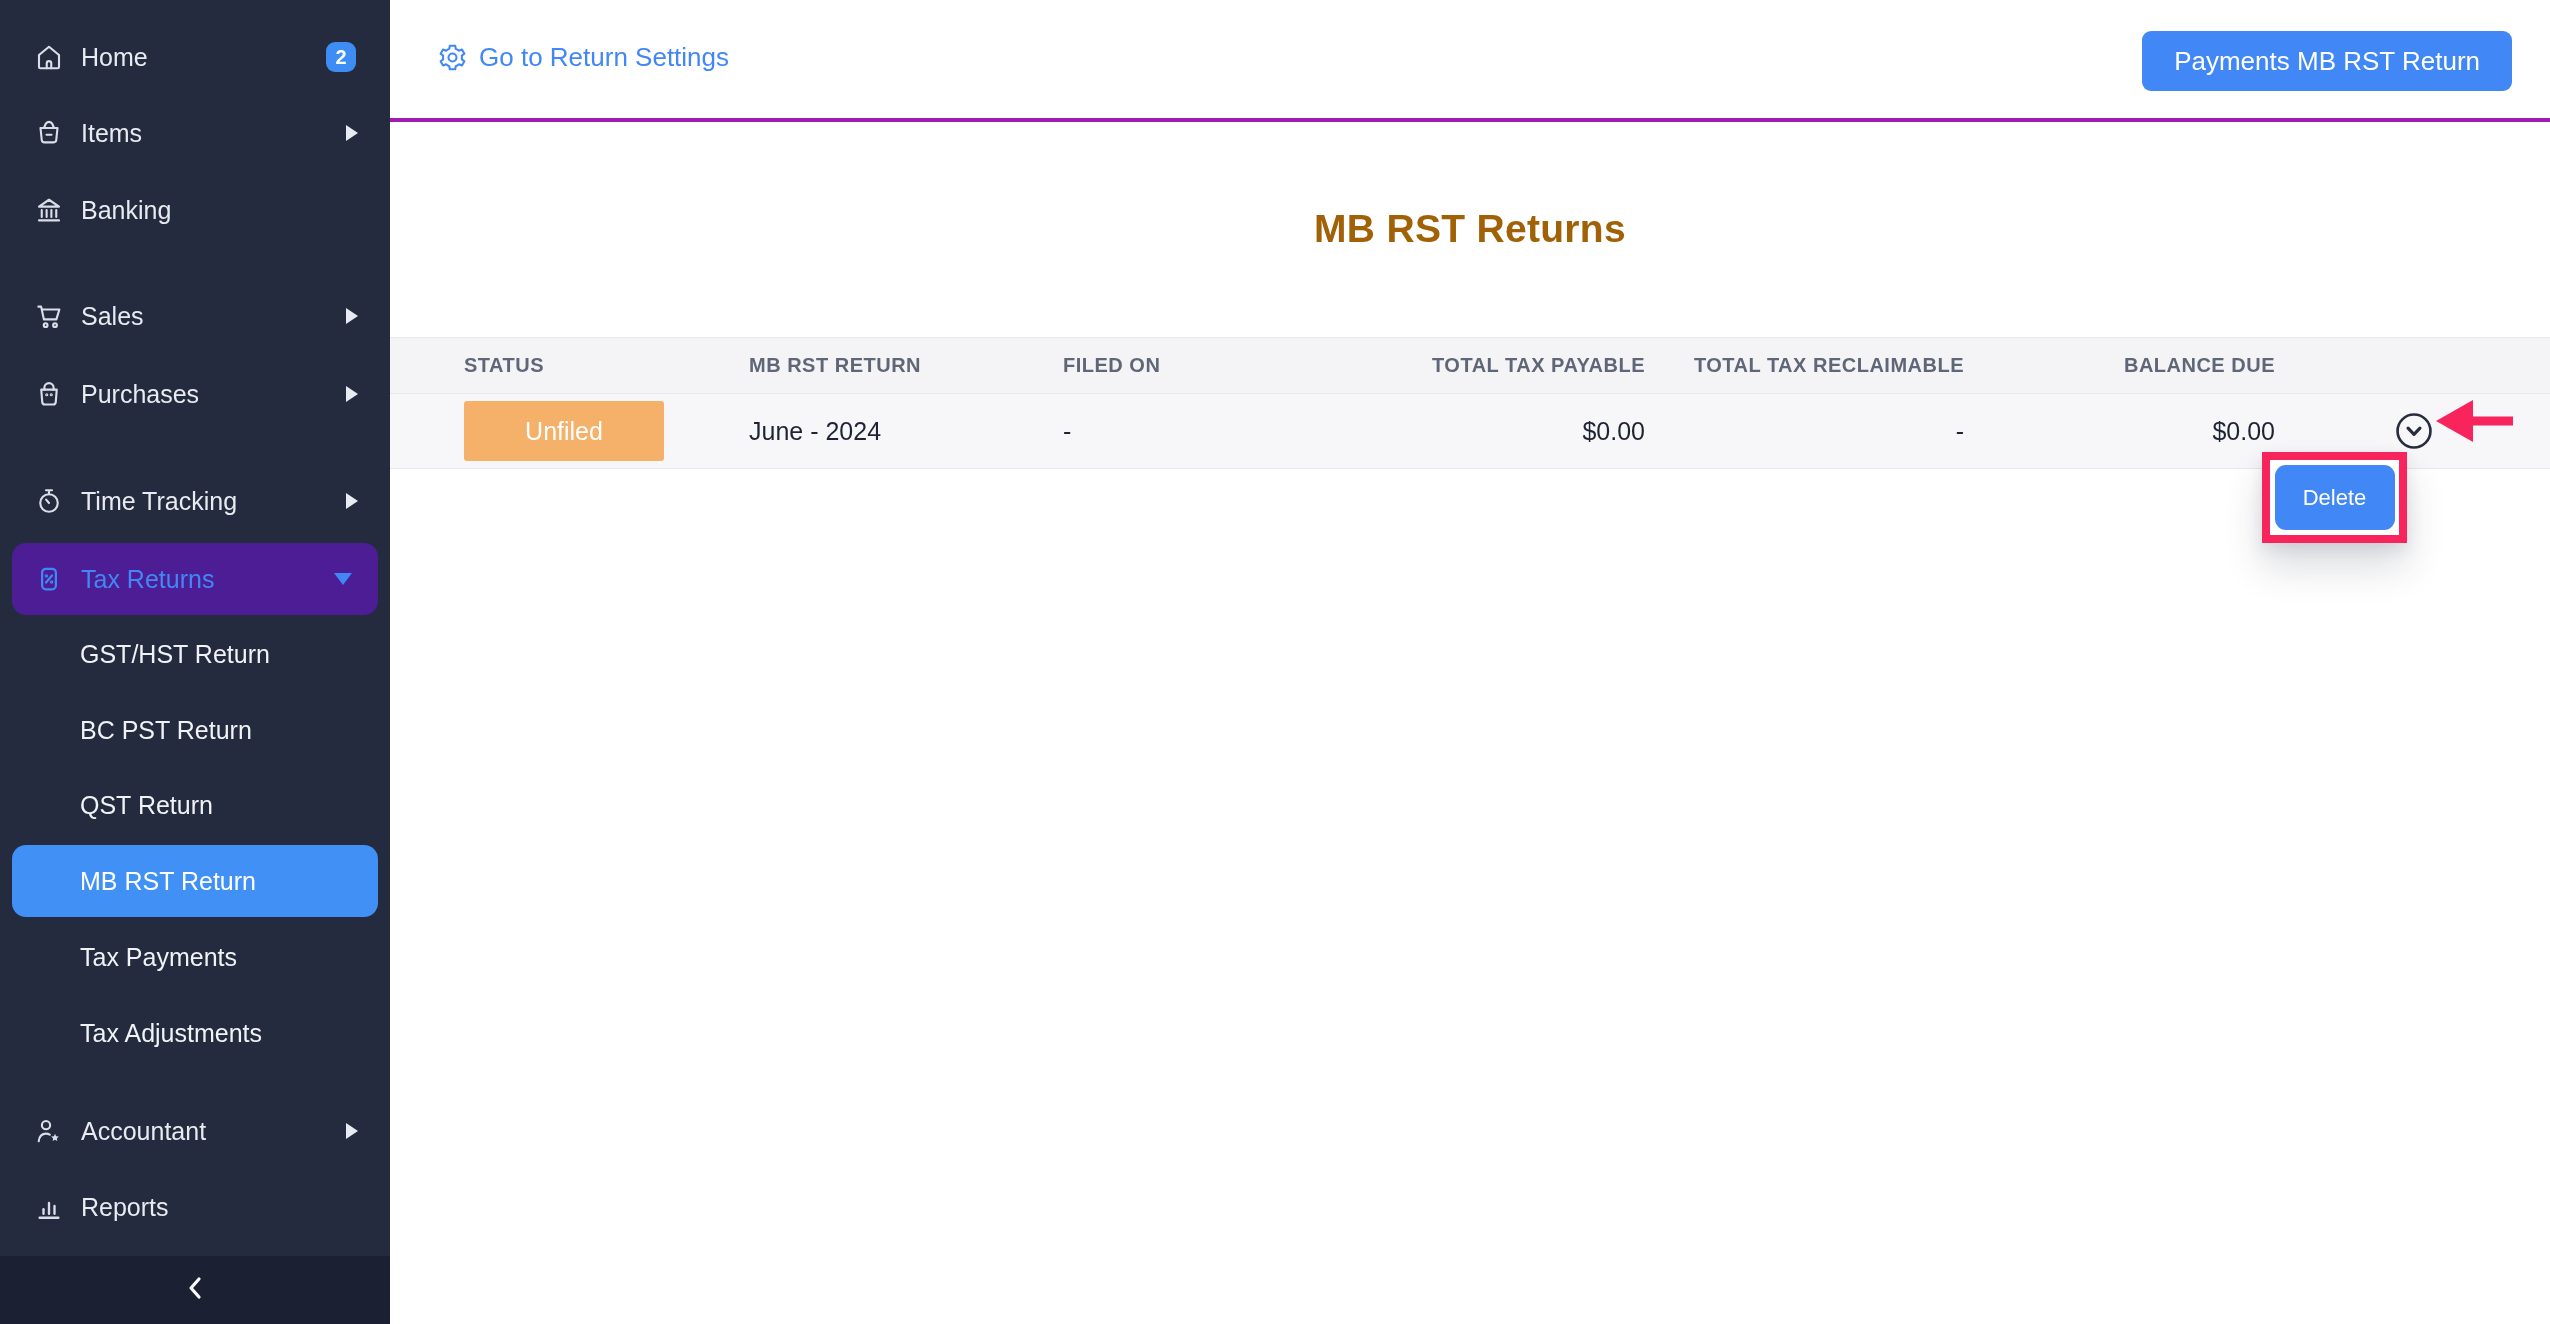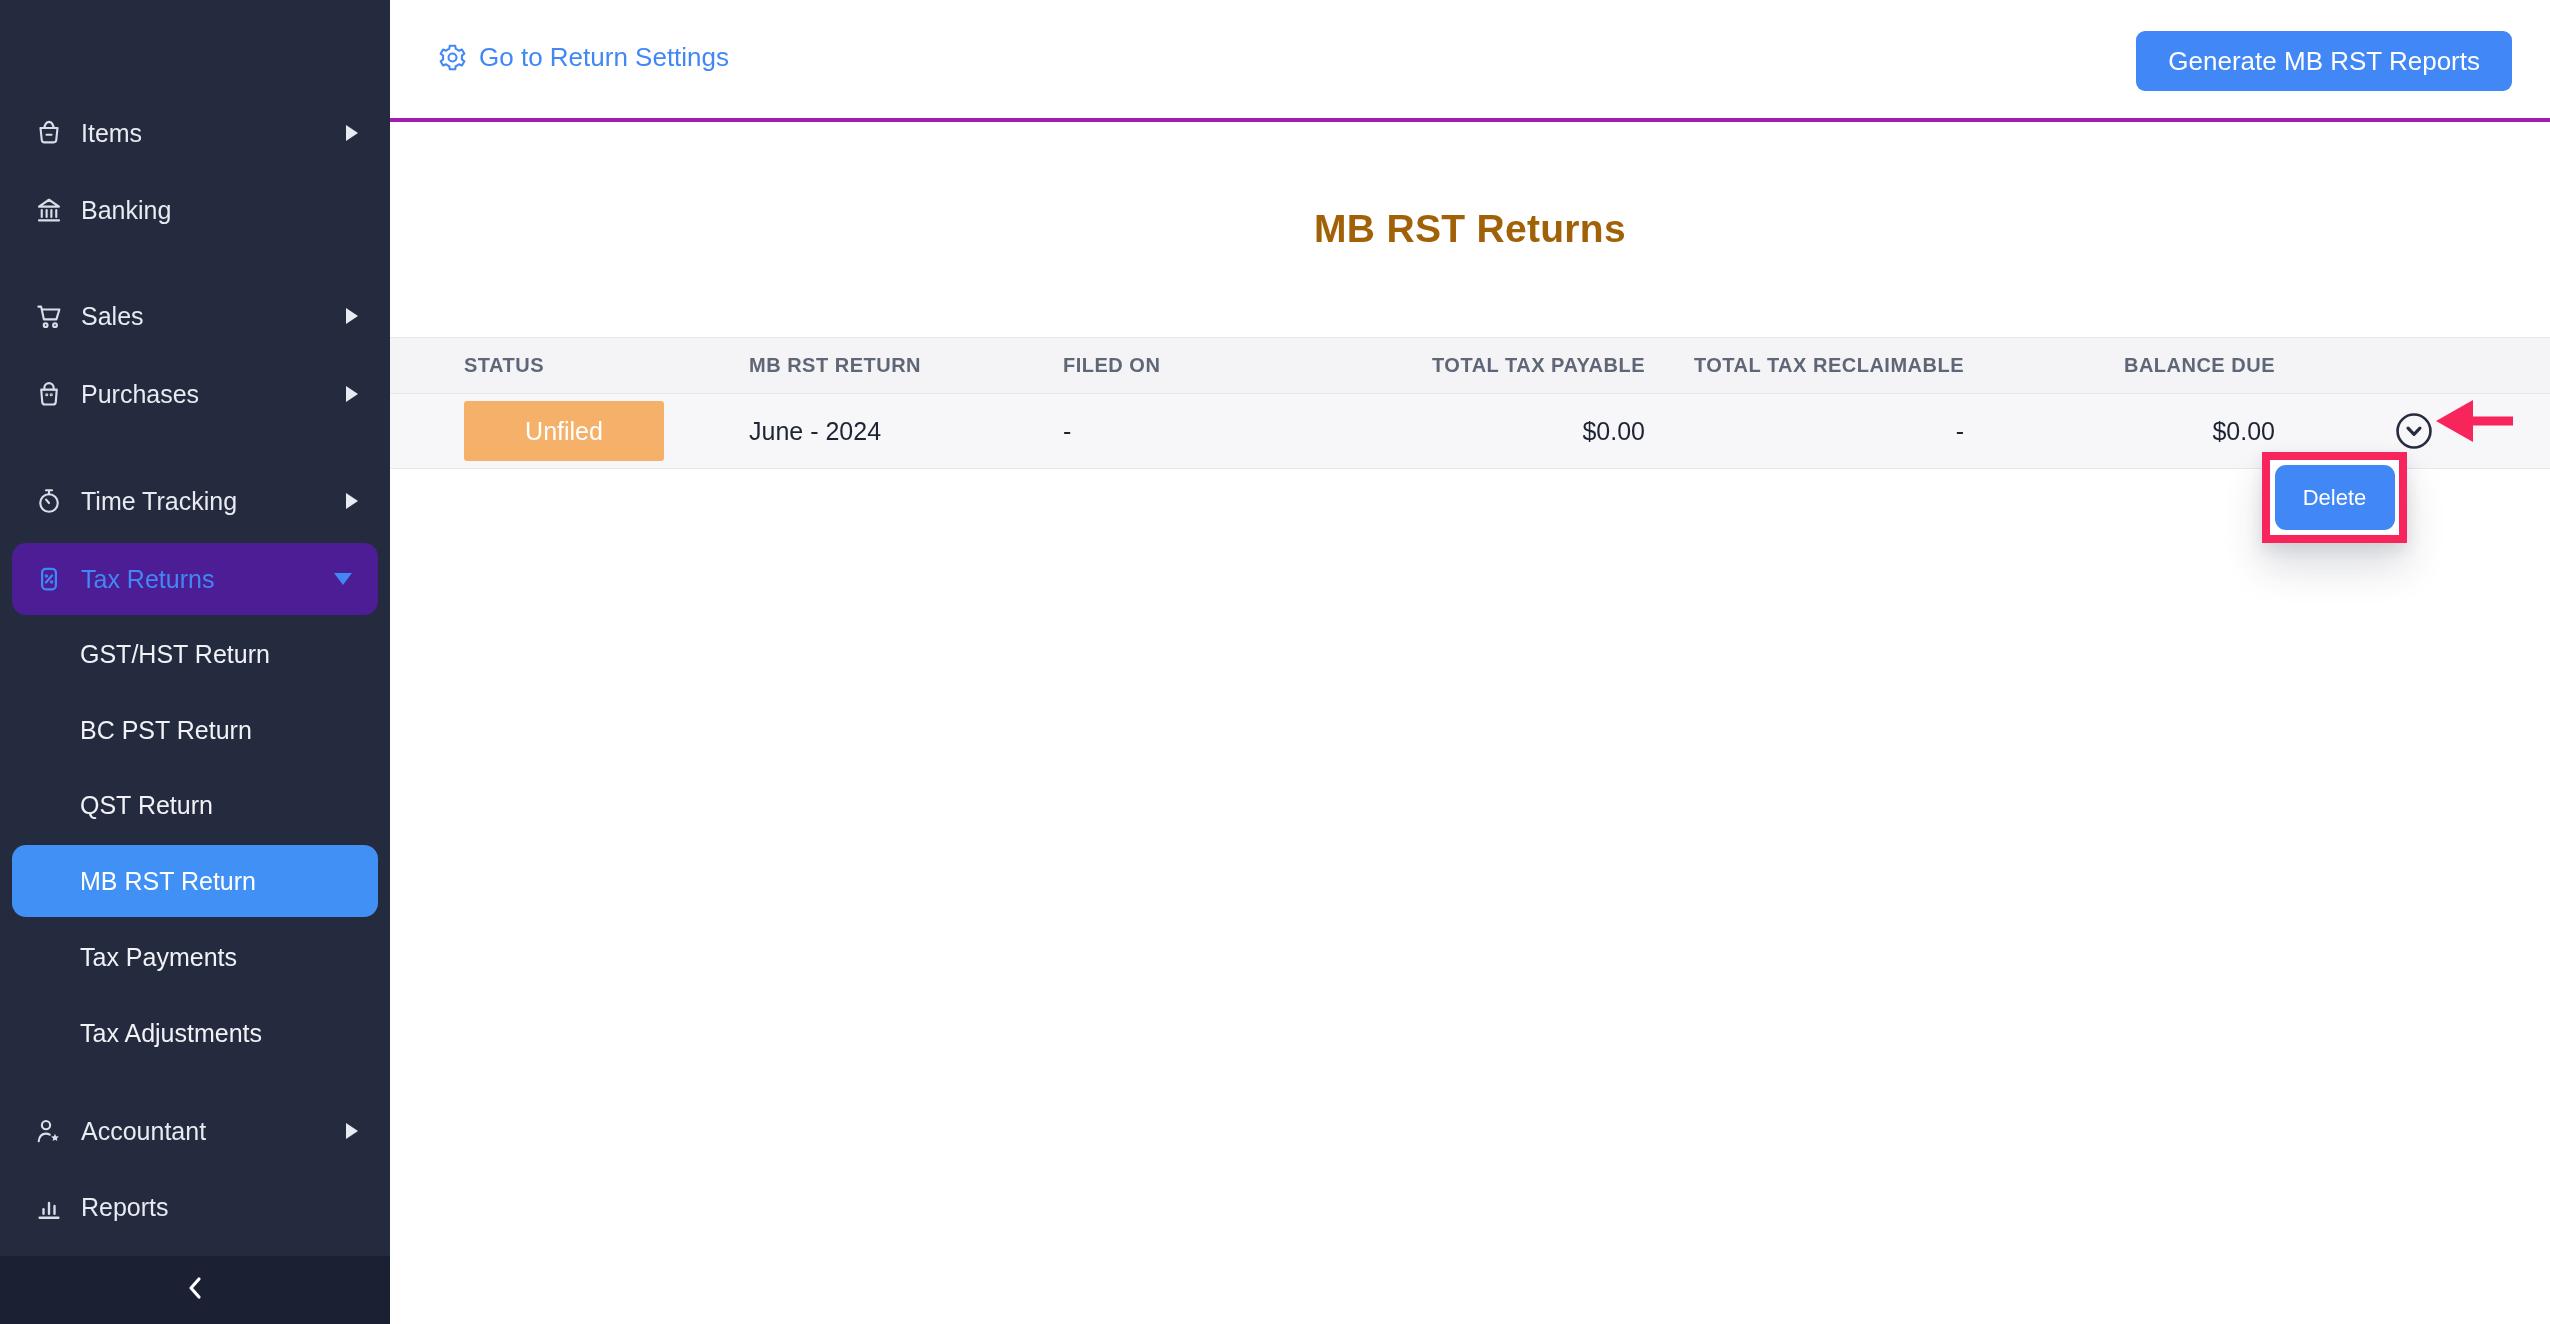--- a/index.html
+++ b/index.html
@@ -142,20 +142,30 @@
     width:120px; height:65px; background:#4187F5; color:#fff;
     border:none; border-radius:11px; font-size:22px;
     font-family:"Liberation Sans", sans-serif; cursor:pointer;
   }
 </style>
 </head>
 <body>
 
 <nav class="sidebar">
 
+  <div class="nav-row" style="top:29px">
+    <span class="ic">
+      <svg viewBox="0 0 24 24" fill="none" stroke="currentColor" stroke-width="1.7" stroke-linecap="round" stroke-linejoin="round">
+          <path d="M4 10.4 12 3.8l8 6.6V20a1 1 0 0 1-1 1H5a1 1 0 0 1-1-1z"></path>
+          <path d="M10.2 21v-3.9a1.8 1.8 0 0 1 3.6 0V21"></path>
+        </svg>
+    </span>
+    <span>Home</span>
+    <span class="num-badge">2</span>
+  </div>
 
   <div class="nav-row" style="top:105px">
     <span class="ic">
       <svg viewBox="0 0 24 24" fill="none" stroke="currentColor" stroke-width="1.7" stroke-linecap="round" stroke-linejoin="round">
           <path d="M8 8 9.3 4.8a3 3 0 0 1 5.4 0L16 8"></path>
           <path d="M5.2 8h13.6l-1 9.6a2.1 2.1 0 0 1-2.1 1.9H8.3a2.1 2.1 0 0 1-2.1-1.9z"></path>
           <line x1="10" y1="13.4" x2="14" y2="13.4"></line>
         </svg>
     </span>
     <span>Items</span>
@@ -284,21 +294,21 @@
   <div class="topbar">
     <a class="settings-link">
       <span class="ic">
         <svg viewBox="0 0 24 24" fill="none" stroke="currentColor" stroke-width="1.6" stroke-linecap="round" stroke-linejoin="round">
             <circle cx="12" cy="12" r="3.1"></circle>
             <path d="M19.2 13.4a7.5 7.5 0 0 0 0-2.8l2-1.5-1.9-3.3-2.3 1a7.5 7.5 0 0 0-2.5-1.5L14.1 2.9h-4.2l-.4 2.4a7.5 7.5 0 0 0-2.5 1.5l-2.3-1-1.9 3.3 2 1.5a7.5 7.5 0 0 0 0 2.8l-2 1.5 1.9 3.3 2.3-1a7.5 7.5 0 0 0 2.5 1.5l.4 2.4h4.2l.4-2.4a7.5 7.5 0 0 0 2.5-1.5l2.3 1 1.9-3.3z"></path>
           </svg>
       </span>
       <span>Go to Return Settings</span>
     </a>
-    <button class="generate-btn">Generate MB RST Reports</button>
+    <button class="generate-btn">Payments MB RST Return</button>
   </div>
 
   <h1 class="page-title">MB RST Returns</h1>
 
   <div class="tbl">
     <div class="thead tbl-grid">
       <div class="col2">STATUS</div>
       <div class="col3">MB RST RETURN</div>
       <div class="col4">FILED ON</div>
       <div class="col5">TOTAL TAX PAYABLE</div>

